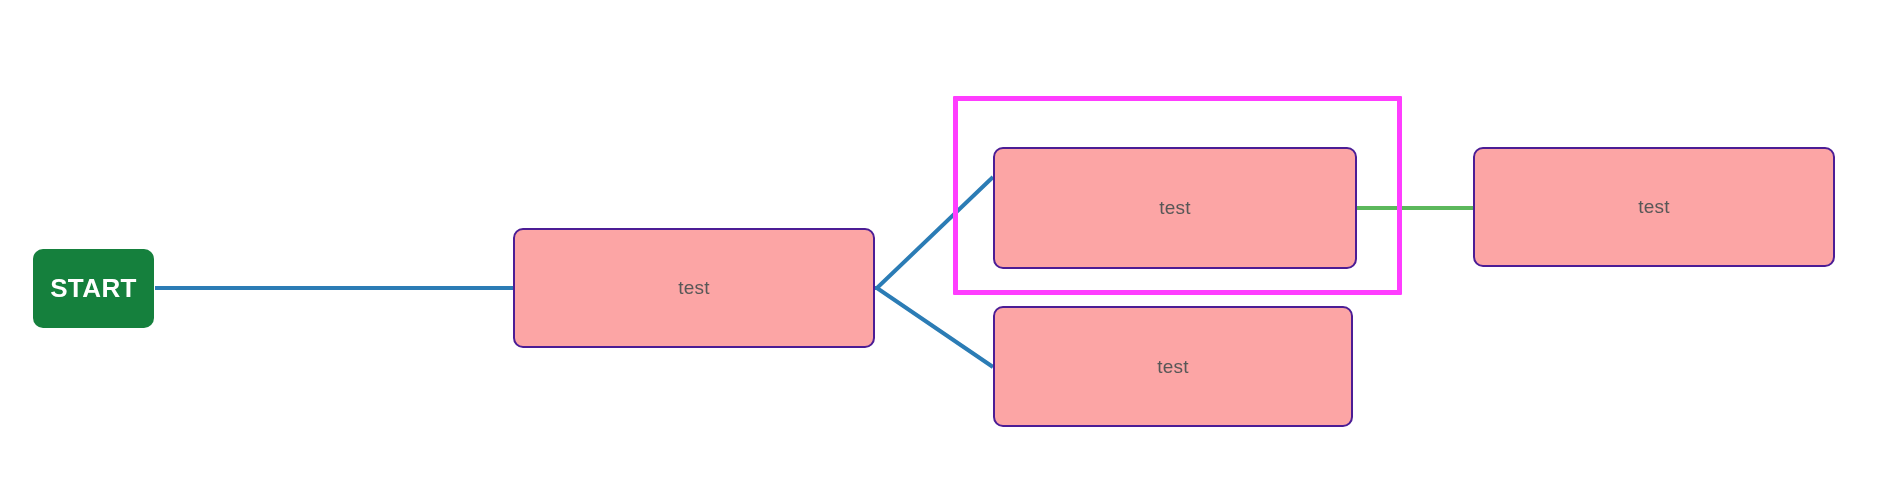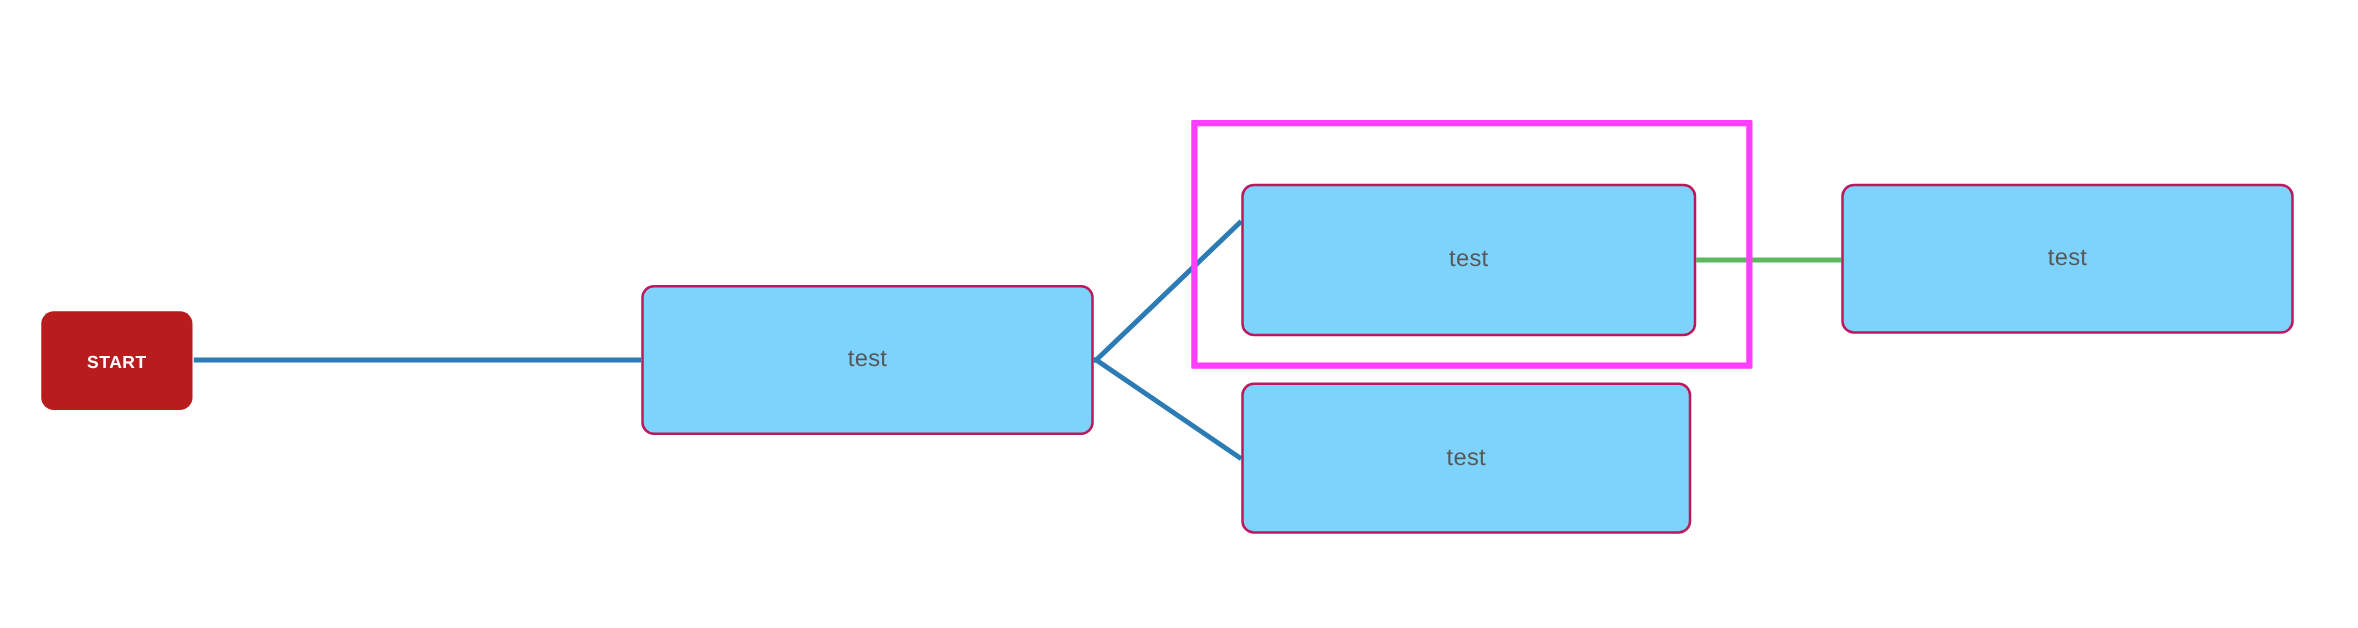--- a/index.html
+++ b/index.html
@@ -28,34 +28,34 @@
   }
   .node {
     position: absolute;
     box-sizing: border-box;
     display: flex;
     align-items: center;
     justify-content: center;
     user-select: none;
   }
   .node-task {
-    background: #7dd3fc;
-    border: 2px solid #be185d;
+    background: #fca5a5;
+    border: 2px solid #4c1d95;
     border-radius: 10px;
     color: #575757;
     font-size: 19px;
     font-weight: 400;
     letter-spacing: 0.2px;
   }
   .node-start {
-    background: #b91c1c;
+    background: #15803d;
     border: none;
     border-radius: 10px;
     color: #ffffff;
-    font-size: 14px;
+    font-size: 26px;
     font-weight: 700;
     letter-spacing: 0.4px;
   }
   .node-label {
     pointer-events: none;
   }
   .selection-rect {
     position: absolute;
     box-sizing: border-box;
     border: 5px solid #ff3dff;

